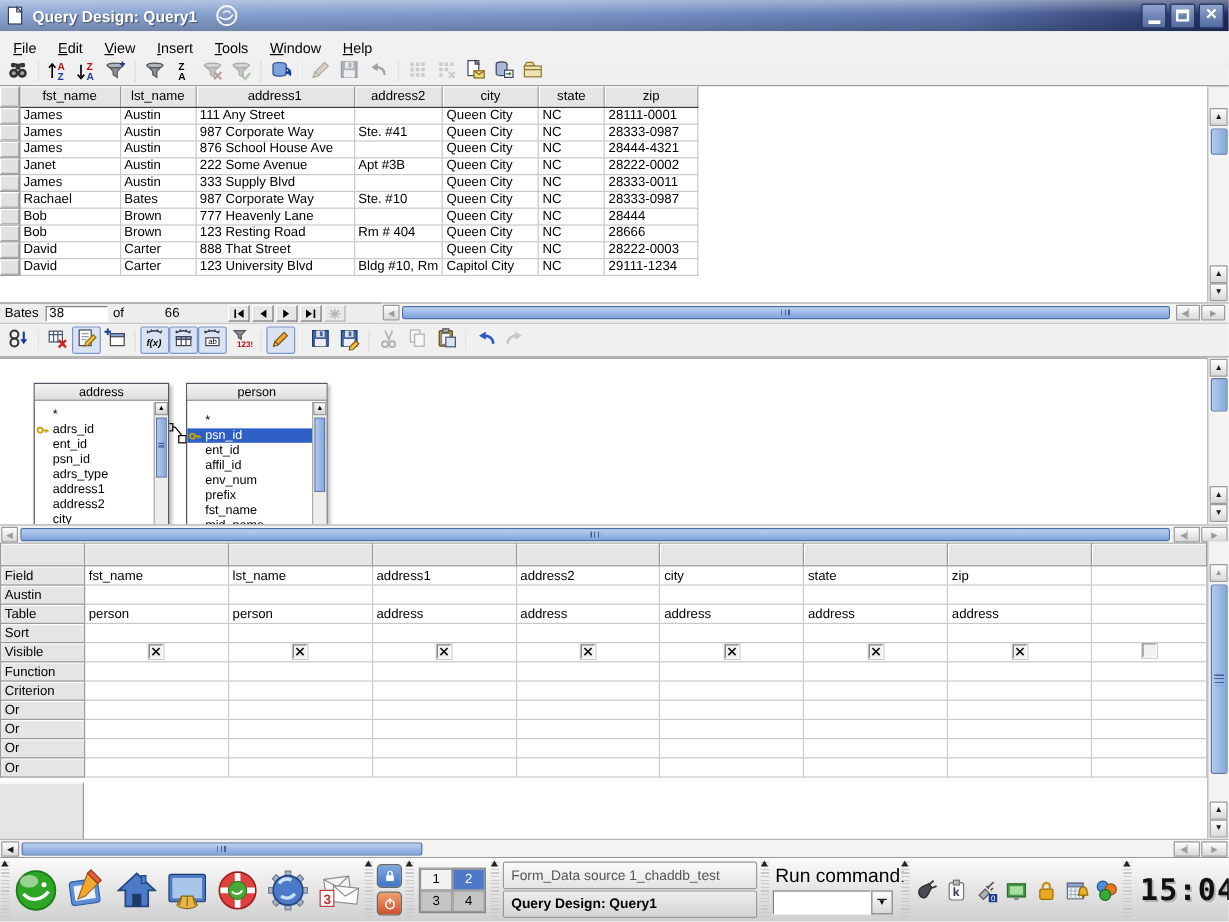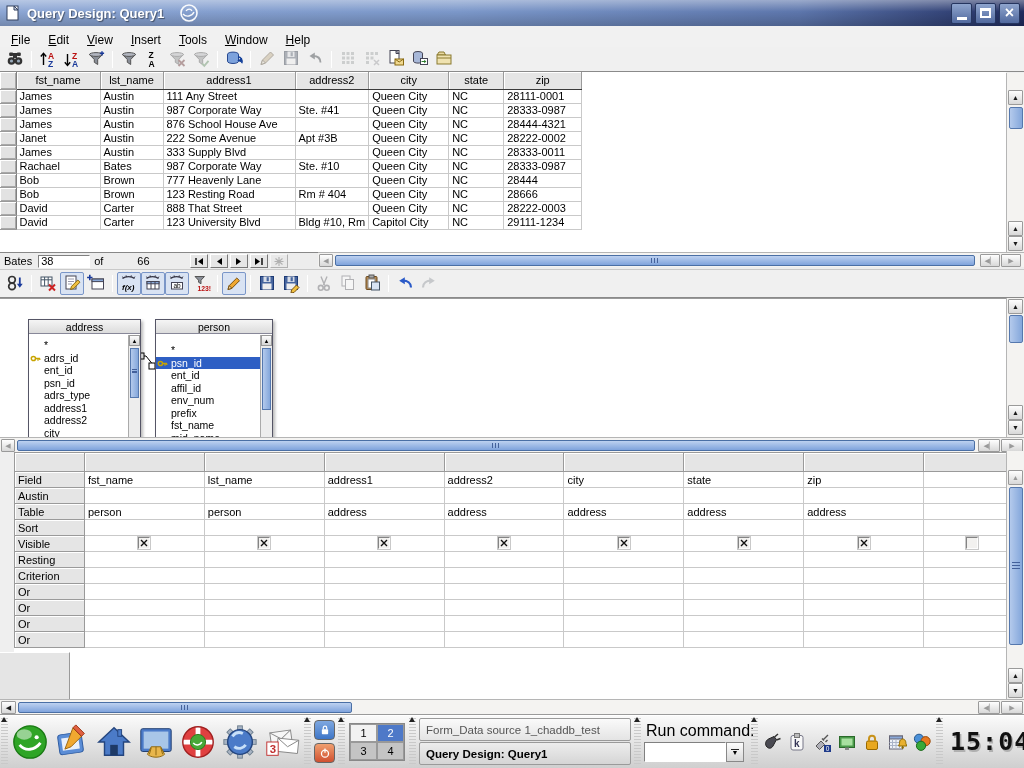--- a/index.html
+++ b/index.html
@@ -70,21 +70,21 @@
 .dtable .dhead{height:14px;background:linear-gradient(#F5F5F5,#DCDCDC);border-bottom:1px solid #889;text-align:center;font-size:10.5px;line-height:14px}
 .dlist{position:relative;padding-top:5px;height:110px;overflow:hidden}
 .drow{height:12.5px;line-height:12px;padding-left:15px;position:relative;font-size:10.5px;white-space:nowrap}
 .drow.selected{background:#2E5FC4;color:#fff}
 .drow .keyic{position:absolute;left:1px;top:1px}
 .dscroll{position:absolute;right:0;top:15px;bottom:0;width:12px;background:#EDEDED;border-left:1px solid #aaa}
 .dscroll .up{position:absolute;top:0;left:0;width:11px;height:11px;background:linear-gradient(#FDFDFD,#D5D5D5);border:1px solid #999;font-size:6px;display:flex;align-items:center;justify-content:center}
 .dscroll .th{position:absolute;left:1px;width:9px;background:linear-gradient(to right,#B4CAEC,#84A7DB);border:1px solid #5578AE}
 
 
-#gridwrap{position:absolute;left:14px;top:451px;width:1006px;height:249px;background:#fff;overflow:hidden;border-top:1px solid #9a9a9a}
+#gridwrap{position:absolute;left:0;top:451px;width:1006px;height:249px;background:#fff;overflow:hidden;border-top:1px solid #9a9a9a}
 table.qg{border-collapse:collapse;table-layout:fixed}
 .qg th{height:19px;background:#E5E5E5;border:1px solid #9a9a9a;box-shadow:inset 1px 1px 0 #fff}
 .qg td.lab{height:16px;background:#E5E5E5;border:1px solid #9a9a9a;box-shadow:inset 1px 1px 0 #fff;padding:0 3px;font-size:11px}
 .qg td.cell{height:16px;border:1px solid #C9C9C9;background:#fff;padding:0 3px;font-size:11px;white-space:nowrap;overflow:hidden}
 .qg td.cbcell{text-align:center;vertical-align:middle}
 .cb{display:inline-block;width:12px;height:12px;background:#F2F1EF;border:1px solid;border-color:#848484 #FDFDFD #FDFDFD #848484;box-shadow:0 0 0 1px #C9C9C9;line-height:9px}
 #gridtail{position:absolute;left:0;top:652px;width:70px;height:48px;background:#E5E5E5;border-right:1px solid #9a9a9a;border-top:1px solid #fff}
 
 
 #taskbar{position:absolute;left:0;top:714px;width:1024px;height:54px;
@@ -764,21 +764,21 @@
                 </svg></span></td>
             <td class="cell cbcell"><span class="cb"><svg width="10" height="10" viewBox="0 0 10 10">
                   <path d="M2 2l6 6M8 2L2 8" stroke="#111" stroke-width="1.4"></path>
                 </svg></span></td>
             <td class="cell cbcell"><span class="cb"><svg width="10" height="10" viewBox="0 0 10 10">
                   <path d="M2 2l6 6M8 2L2 8" stroke="#111" stroke-width="1.4"></path>
                 </svg></span></td>
             <td class="cell cbcell"><span class="cb"></span></td>
           </tr>
           <tr>
-            <td class="lab">Resting</td>
+            <td class="lab">Function</td>
             <td class="cell"></td>
             <td class="cell"></td>
             <td class="cell"></td>
             <td class="cell"></td>
             <td class="cell"></td>
             <td class="cell"></td>
             <td class="cell"></td>
             <td class="cell"></td>
           </tr>
           <tr>

